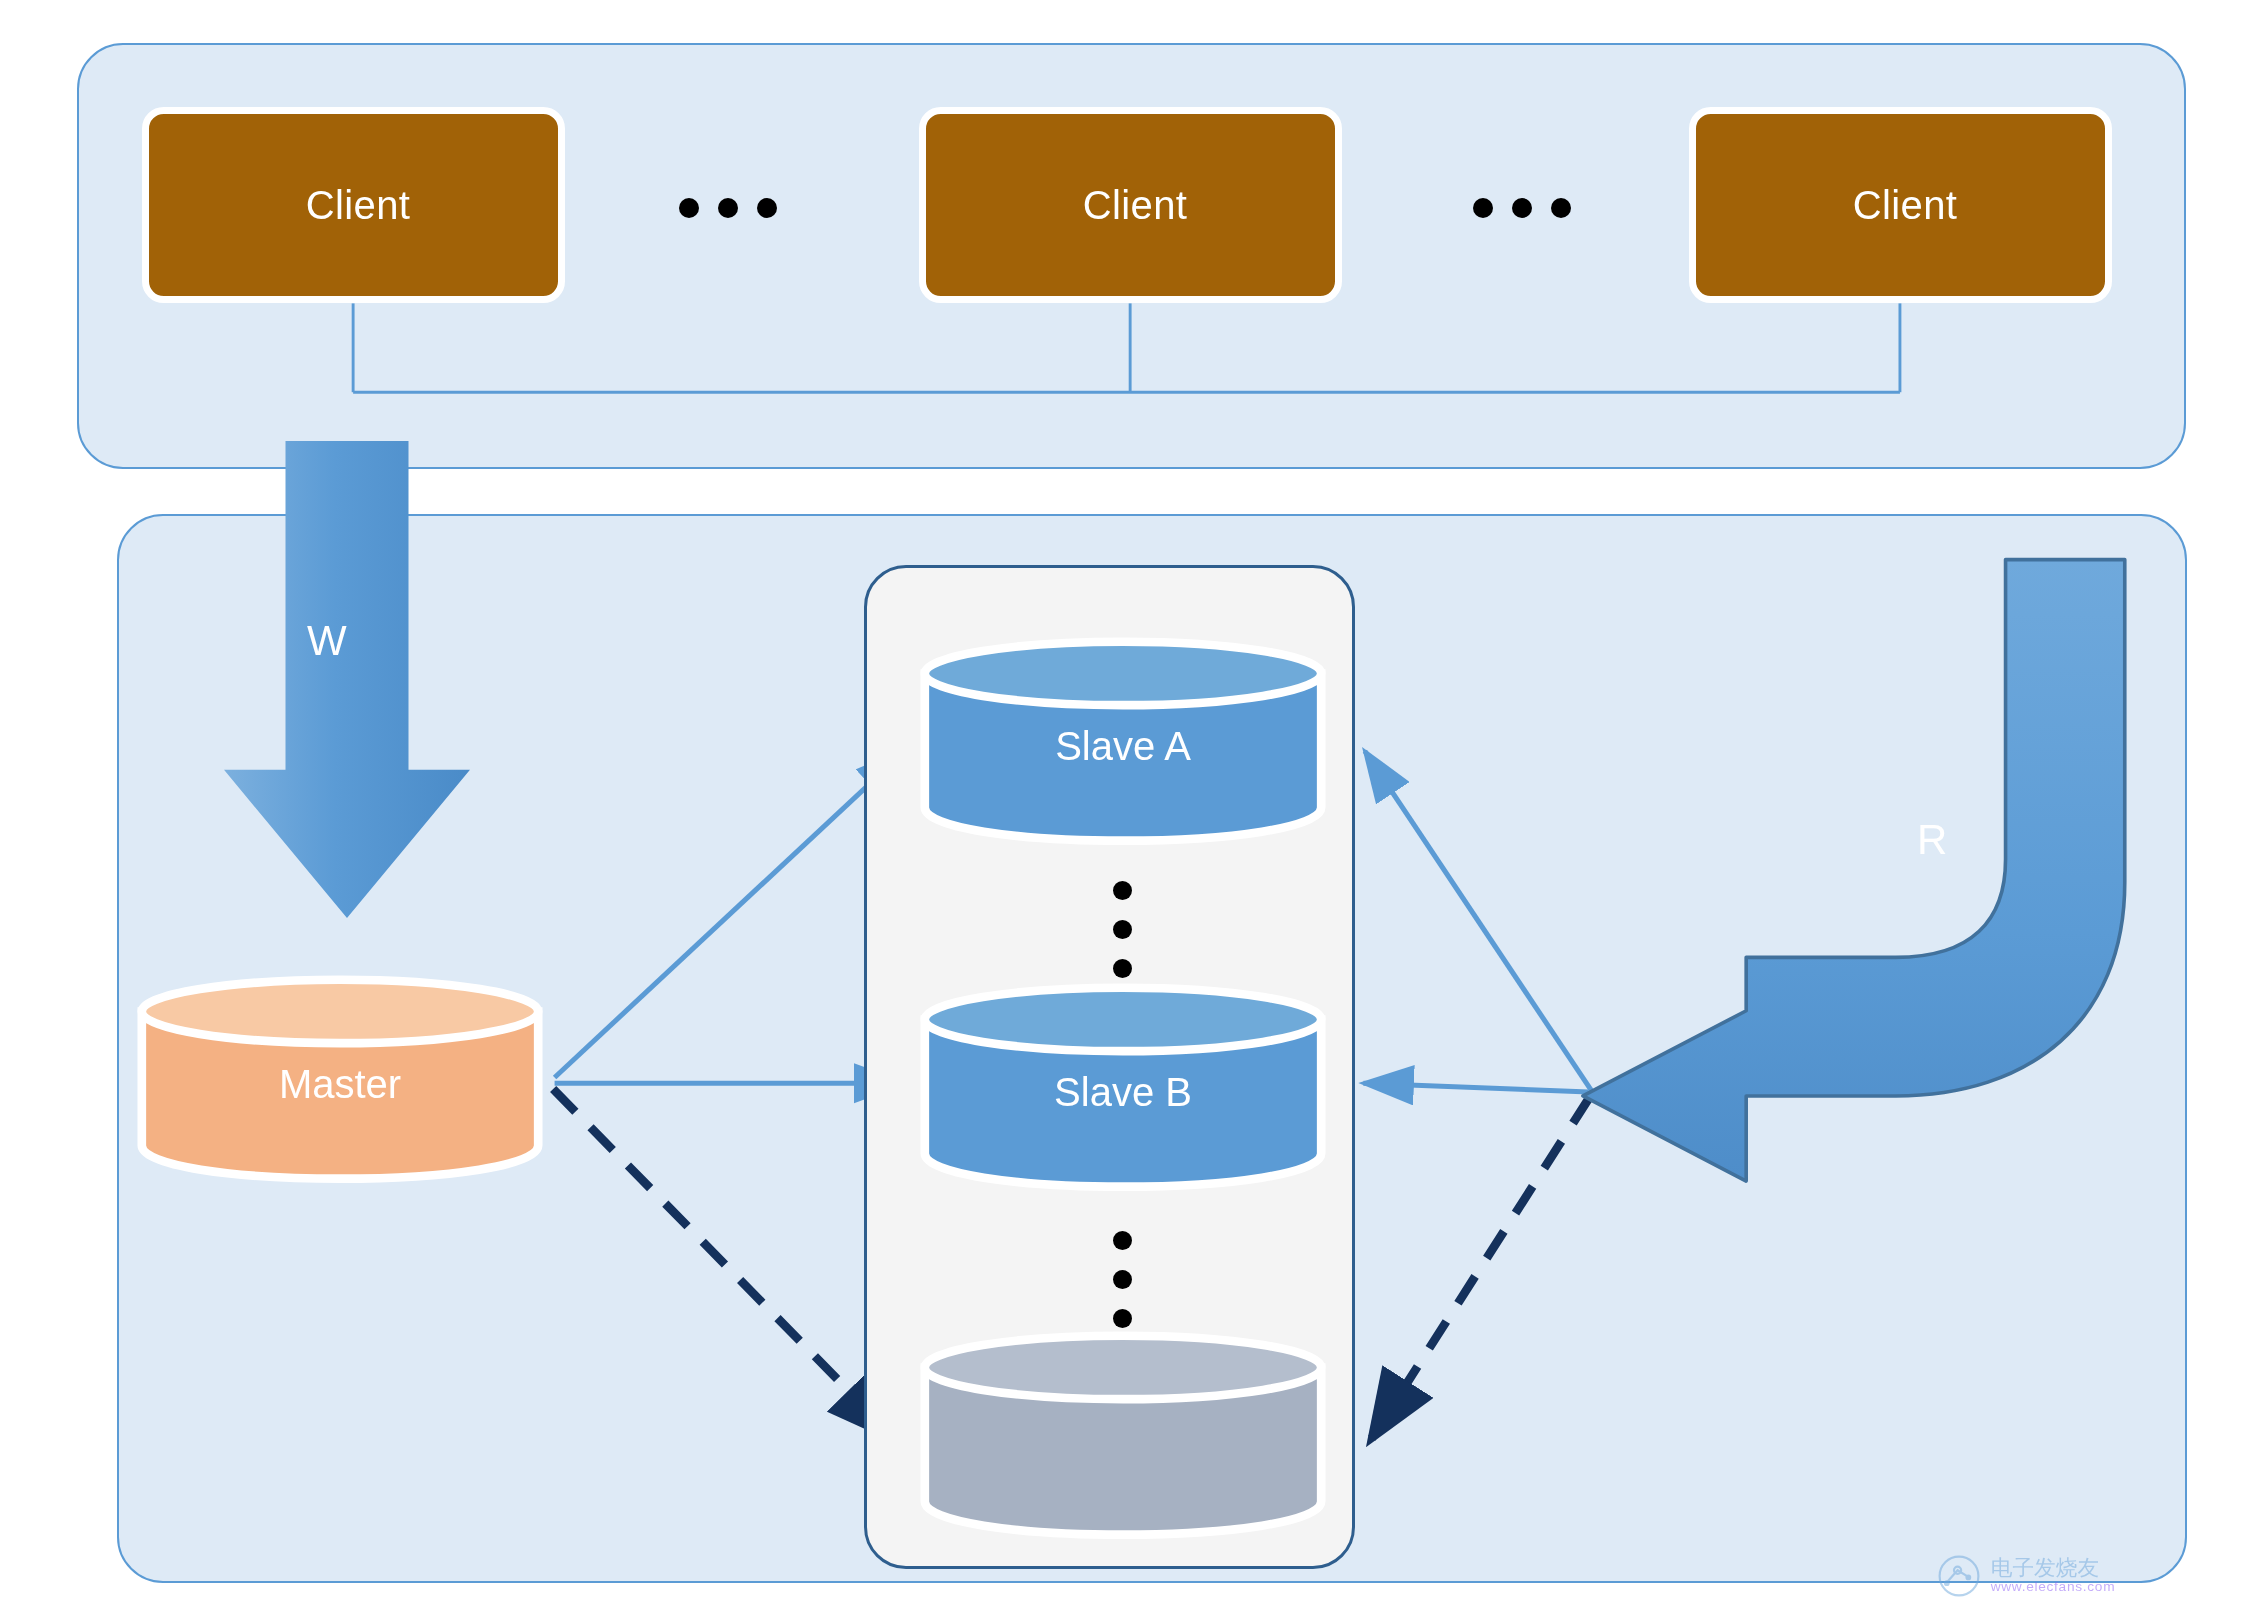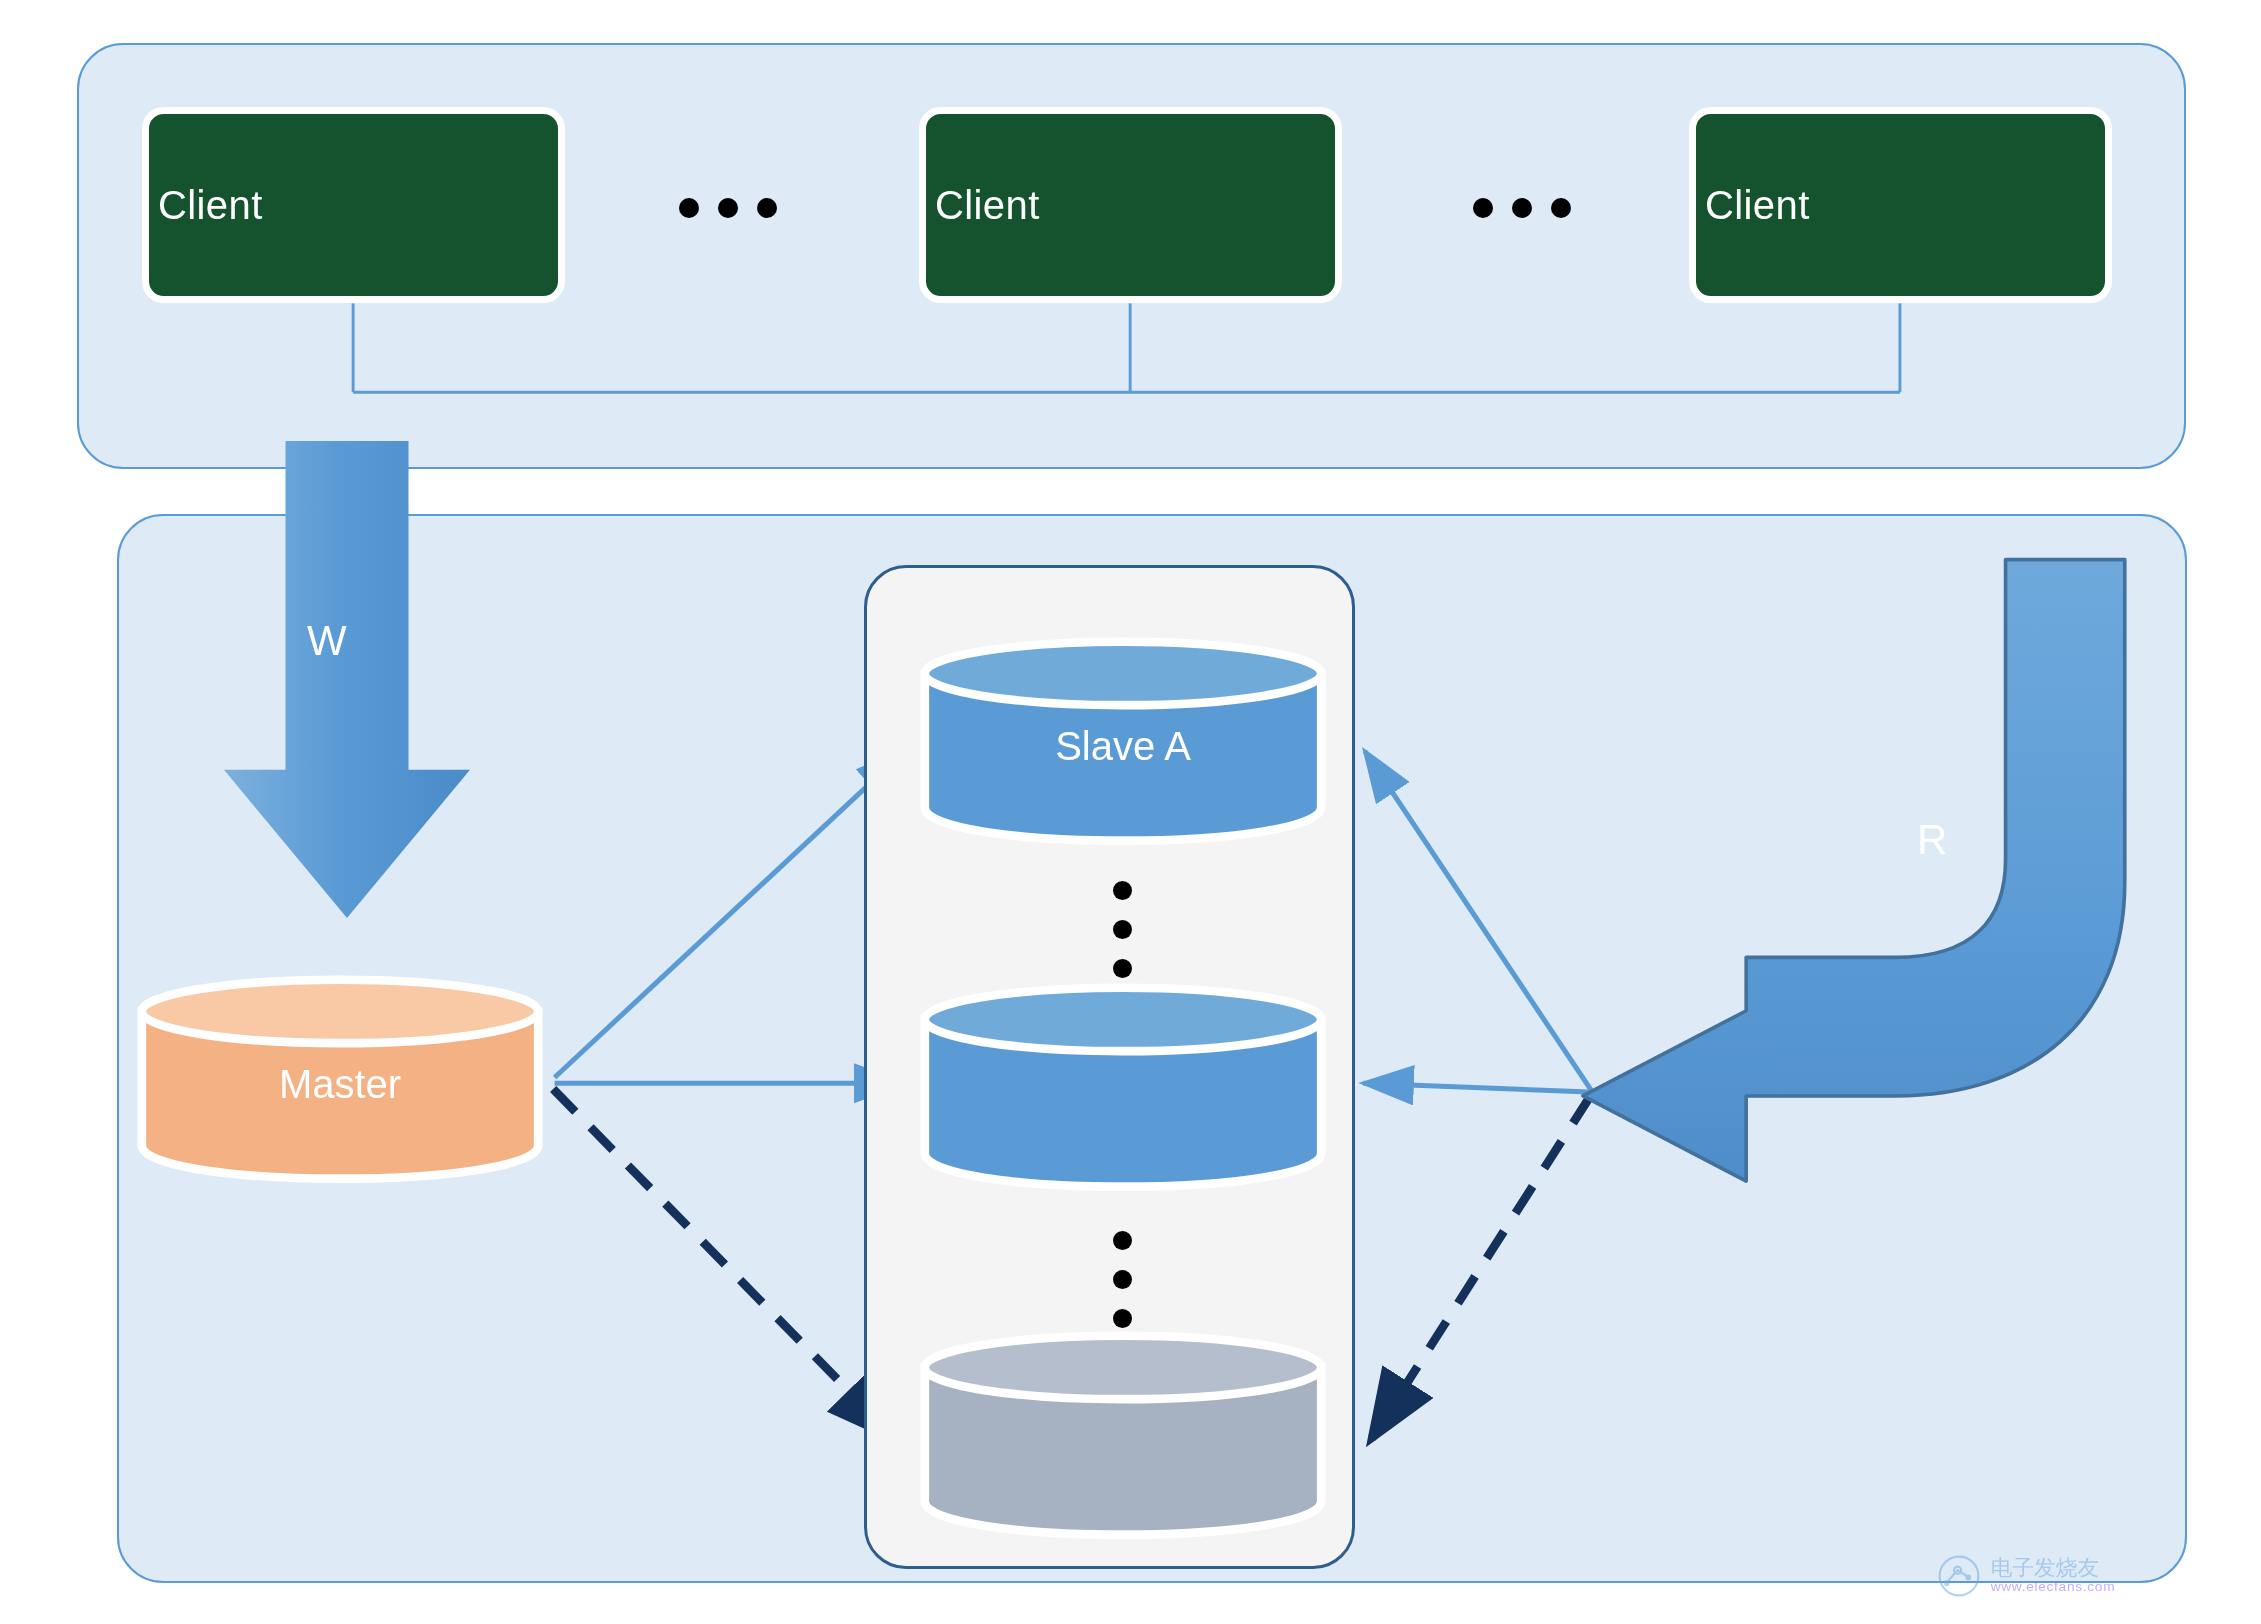--- a/index.html
+++ b/index.html
@@ -34,26 +34,27 @@
   }
   #server-panel {
     left: 117px;
     top: 514px;
     width: 2070px;
     height: 1069px;
   }
   
   .client-box {
     position: absolute;
-    background: #14532d;
+    background: #a16207;
     border: 7.2px solid #ffffff;
     border-radius: 21.7px;
     box-sizing: border-box;
     display: flex;
     align-items: center;
+    justify-content: center;
     color: #ffffff;
     font-size: 40px;
     letter-spacing: 0.4px;
     padding-left: 9px;
   }
   #client-1 { left: 142px;  top: 107px; width: 423px; height: 196px; }
   #client-2 { left: 919px; top: 107px; width: 423px; height: 196px; }
   #client-3 { left: 1689px; top: 107px; width: 423px; height: 196px; }
 
   .ellipsis-h {
@@ -293,20 +294,21 @@
     <span></span>
     <span></span>
     <span></span>
   </div>
 
   <div id="slave-b-db" class="cylinder">
     <svg viewBox="0 0 570 290" xmlns="http://www.w3.org/2000/svg">
       <path d="M10,52 L10,238 C10,266 137,284 285,284 C433,284 560,266 560,238 L560,52 Z" fill="#5B9BD5" stroke="#ffffff" stroke-width="12"></path>
       <ellipse cx="285" cy="52" rx="275" ry="44" fill="#6FAAD9" stroke="#ffffff" stroke-width="12"></ellipse>
     </svg>
+    <div class="cyl-label">Slave B</div>
   </div>
 
   <div id="dots-v-2" class="ellipsis-v">
     <span></span>
     <span></span>
     <span></span>
   </div>
 
   <div id="slave-c-db" class="cylinder">
     <svg viewBox="0 0 570 290" xmlns="http://www.w3.org/2000/svg">

